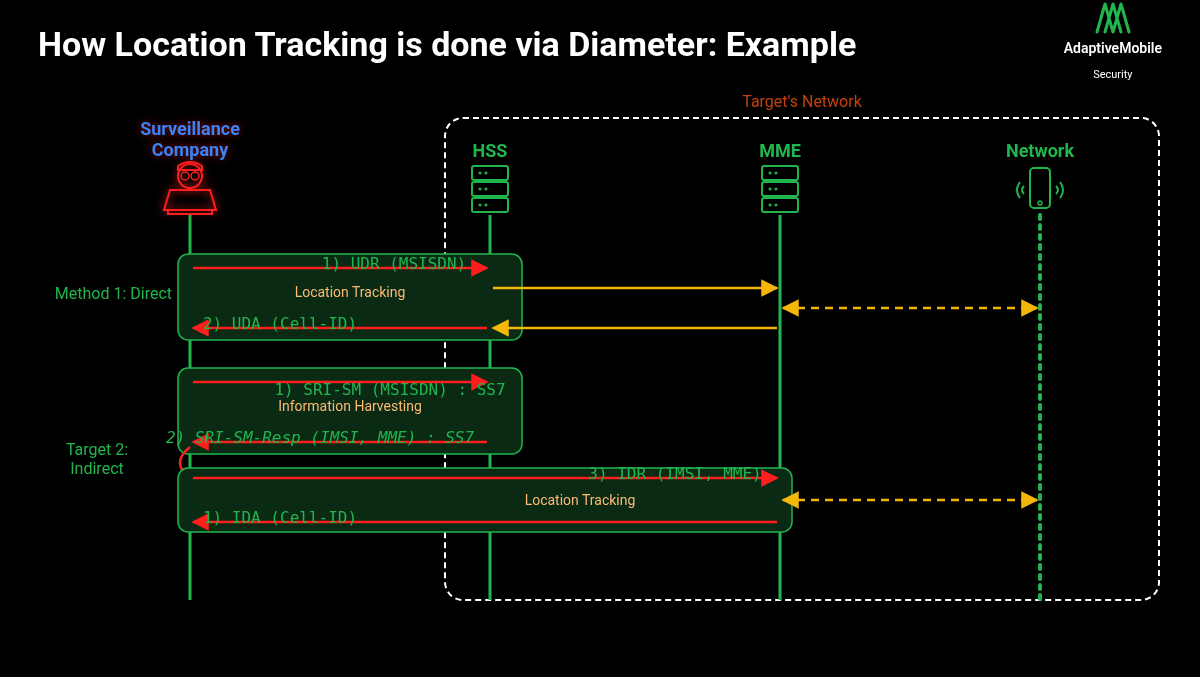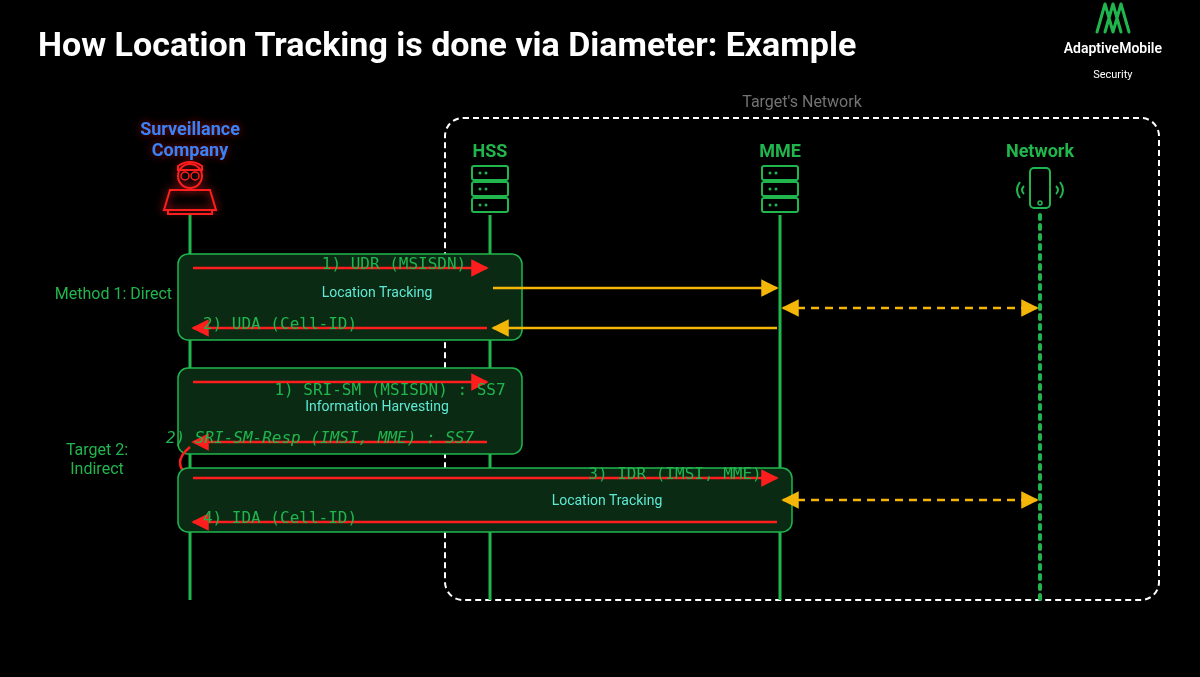--- a/index.html
+++ b/index.html
@@ -49,44 +49,43 @@
     text-align: center;
     transform: translateX(-50%);
   }
   .actor-label.red {
     color: #3b82f6;
     text-shadow: 0 0 8px rgba(255,30,30,0.6);
   }
   .network-label {
     position: absolute;
     font-size: 16px;
-    color: #737373;
+    color: #c2410c;
     transform: translateX(-50%);
   }
   .method-label {
     position: absolute;
     color: #21b64d;
     font-size: 16px;
     text-align: right;
   }
   .msg-label {
     position: absolute;
     color: #21b64d;
     font-family: "SF Mono", Menlo, Consolas, monospace;
     font-size: 16px;
     text-align: center;
     transform: translateX(-50%);
     white-space: nowrap;
   }
   .box-label {
     position: absolute;
-    color: #5eead4;
+    color: #fdba74;
     font-size: 14px;
     transform: translateX(-50%);
-    margin-left: 27px;
   }
 </style>
 </head>
 <body>
 
 <div class="title">How Location Tracking is done via Diameter: Example</div>
 
 <div class="brand">
   <svg class="brand-logo" width="40" height="34" viewBox="0 0 40 34">
     <path d="M4 32 L12 4 L20 32 M12 32 L20 4 L28 32 M20 32 L28 4 L36 32" stroke="#21b64d" stroke-width="3" fill="none" stroke-linecap="round" stroke-linejoin="round"></path>
@@ -191,13 +190,13 @@
 <div class="msg-label" style="left:394px; top:254px;">1) UDR (MSISDN)</div>
 <div class="box-label" style="left:350px; top:284px;">Location Tracking</div>
 <div class="msg-label" style="left:280px; top:314px;">2) UDA (Cell-ID)</div>
 
 <div class="msg-label" style="left:390px; top:380px; ">1) SRI-SM (MSISDN) : SS7</div>
 <div class="box-label" style="left:350px; top:398px;">Information Harvesting</div>
 <div class="msg-label" style="left:320px; top:428px; font-style:italic;">2) SRI-SM-Resp (IMSI, MME) : SS7</div>
 
 <div class="msg-label" style="left:675px; top:464px;">3) IDR (IMSI, MME)</div>
 <div class="box-label" style="left:580px; top:492px;">Location Tracking</div>
-<div class="msg-label" style="left:280px; top:508px;">4) IDA (Cell-ID)</div>
+<div class="msg-label" style="left:280px; top:508px;">1) IDA (Cell-ID)</div>
 
 </body></html>

